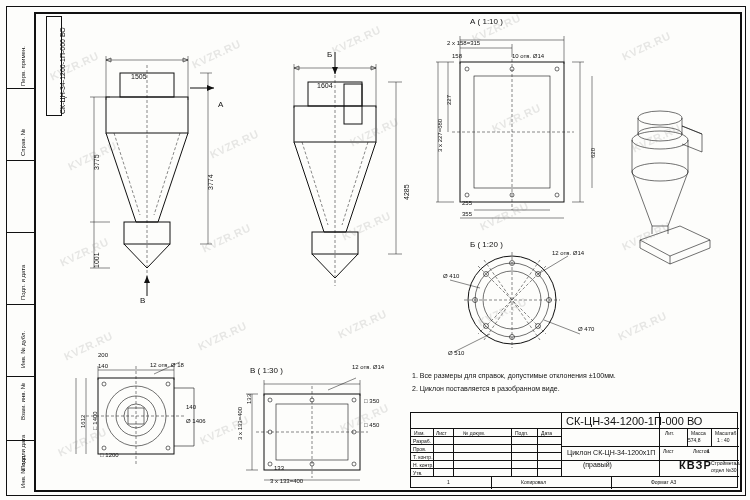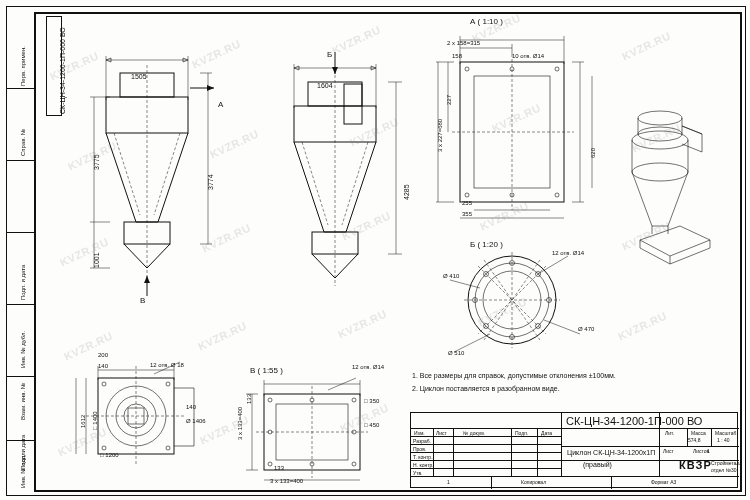--- a/index.html
+++ b/index.html
@@ -204,21 +204,21 @@
     <path class="dim" d="M98 26 L128 8"></path>
     <path class="dim" d="M40 40 L10 32"></path>
     <path class="dim" d="M50 86 L14 104"></path>
     <path class="dim" d="M104 72 L140 86"></path>
   </svg>
   <div class="lbl" style="left:552px;top:250px;">12 отв. Ø14</div>
   <div class="lbl" style="left:443px;top:273px;">Ø 410</div>
   <div class="lbl" style="left:578px;top:326px;">Ø 470</div>
   <div class="lbl" style="left:448px;top:350px;">Ø 510</div>
 
-  <div class="lbl8" style="left:250px;top:366px;">В ( 1:55 )</div>
+  <div class="lbl8" style="left:250px;top:366px;">В ( 1:30 )</div>
   <svg style="position:absolute;left:232px;top:372px;" width="170" height="120">
     <rect class="thick" x="32" y="22" width="96" height="76"></rect>
     <rect class="thin" x="44" y="32" width="72" height="56"></rect>
     <path class="dash" d="M80 14 L80 106 M24 60 L136 60"></path>
     <circle class="thin" cx="38" cy="28" r="2"></circle>
       <circle class="thin" cx="80" cy="28" r="2"></circle>
       <circle class="thin" cx="122" cy="28" r="2"></circle>
     <circle class="thin" cx="38" cy="92" r="2"></circle>
       <circle class="thin" cx="80" cy="92" r="2"></circle>
       <circle class="thin" cx="122" cy="92" r="2"></circle>

